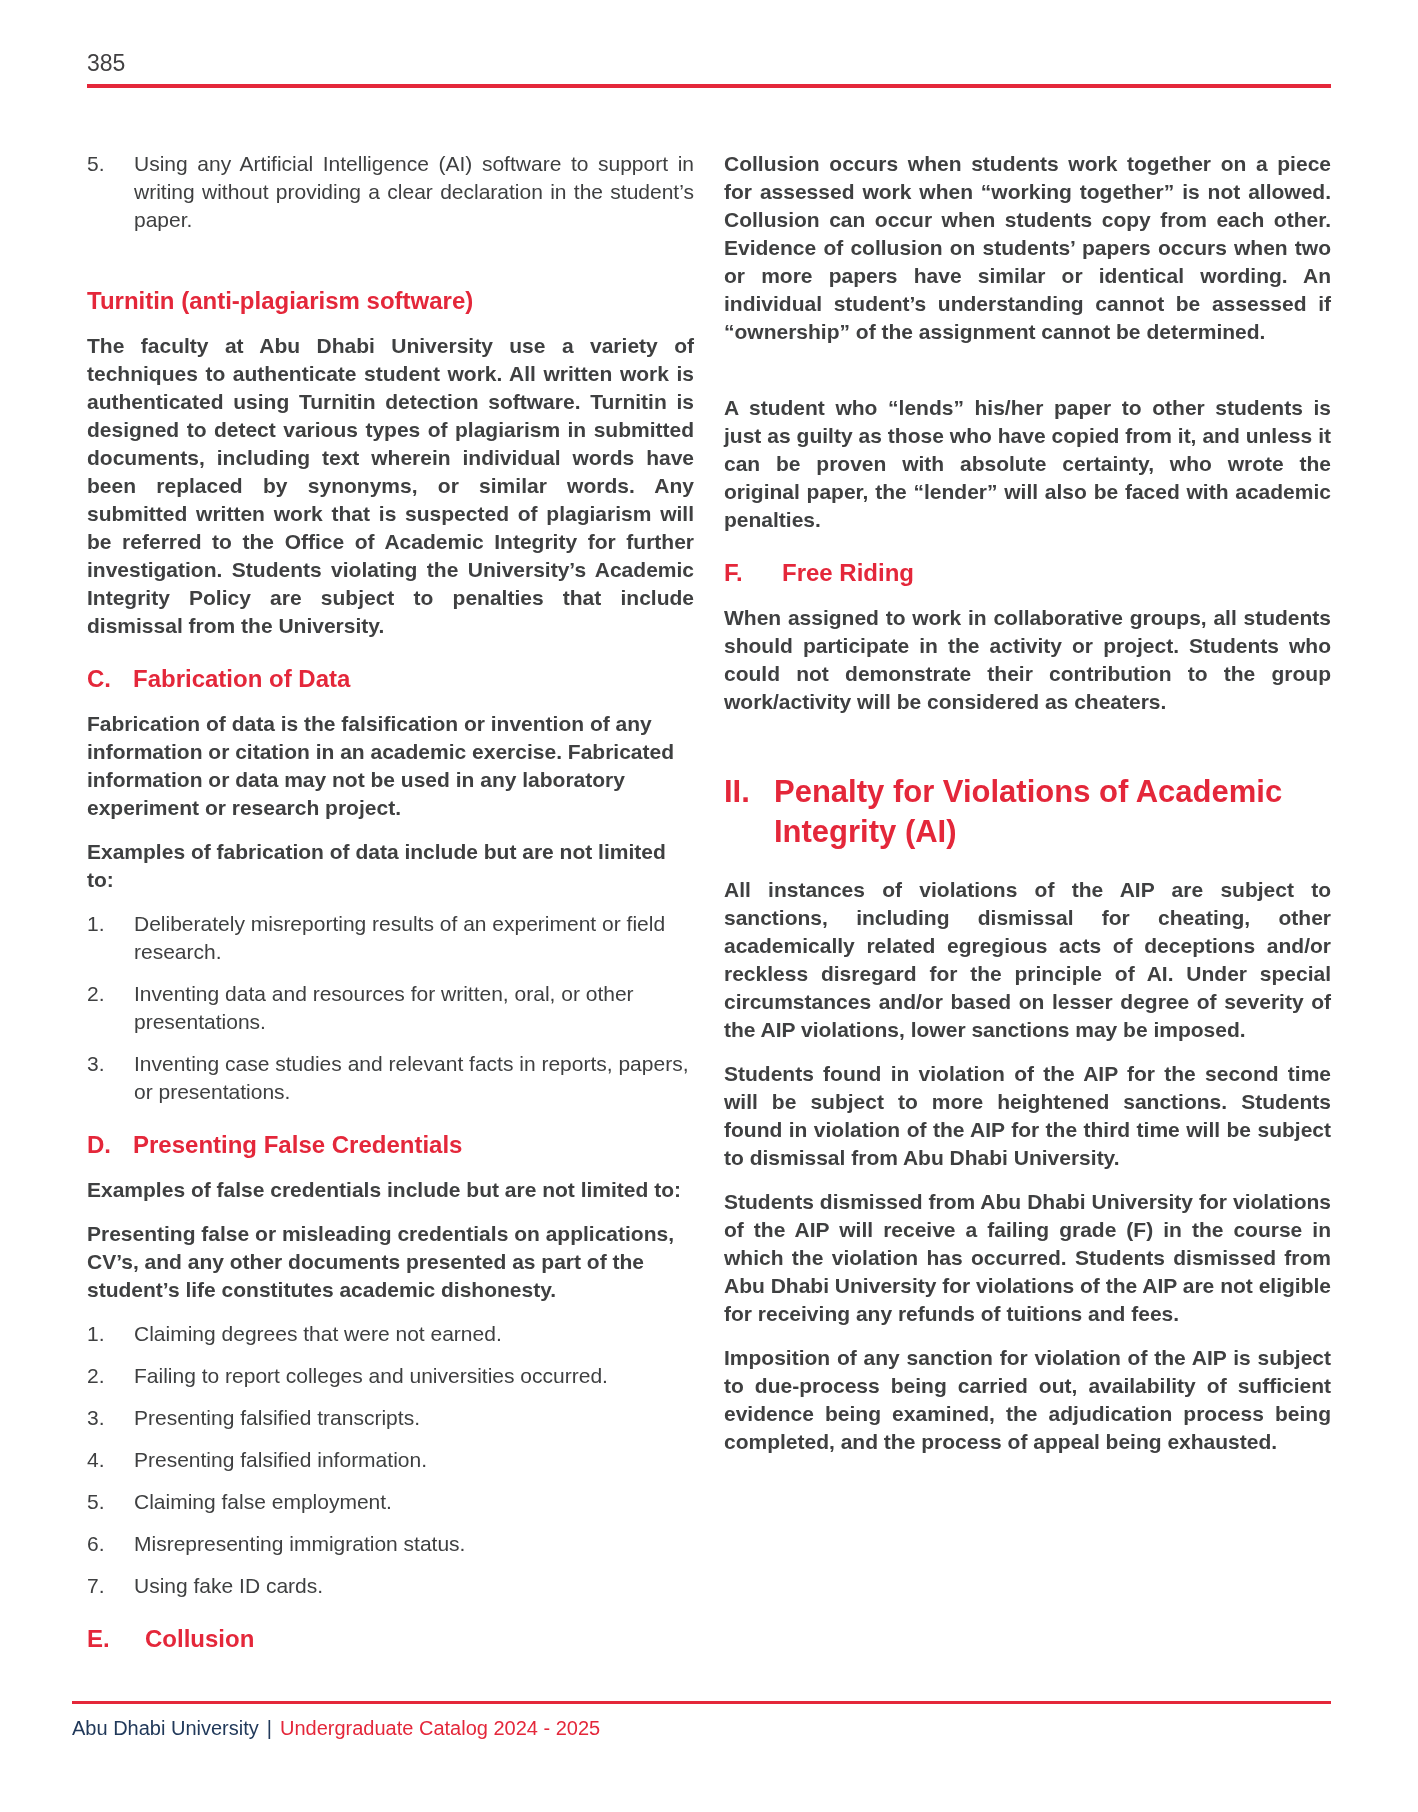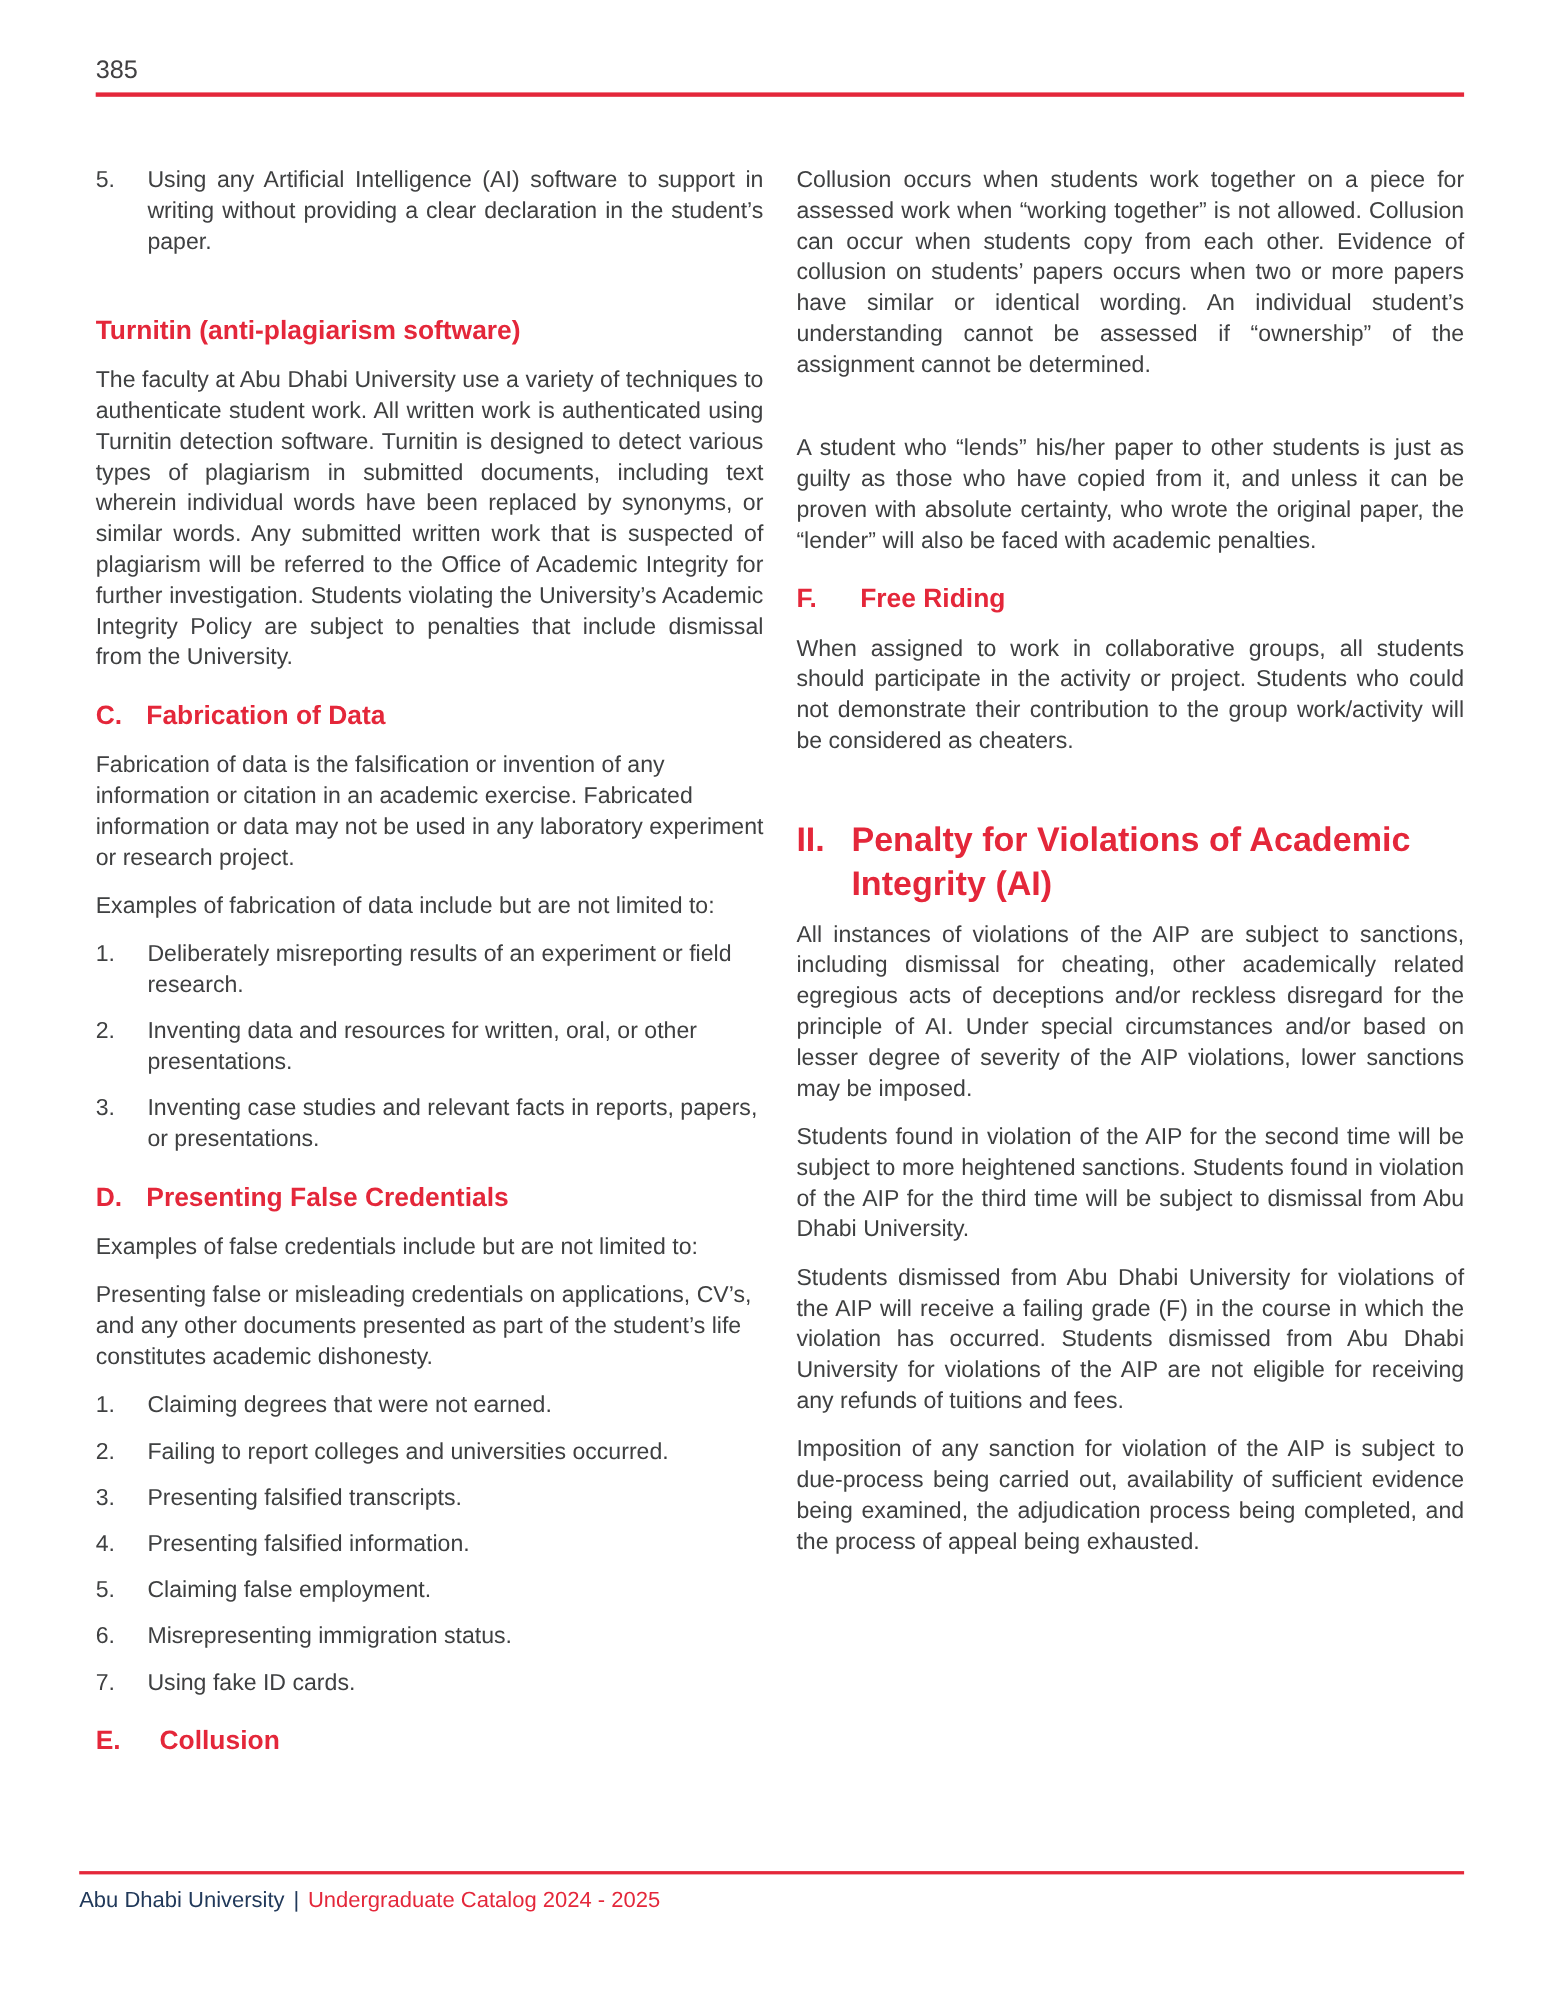--- a/index.html
+++ b/index.html
@@ -25,21 +25,21 @@
   .pageno { font-size: 23px; color: #414042; }
   .columns {
     position: absolute;
     left: 87px;
     top: 150px;
     width: 1244px;
     display: flex;
     gap: 30px;
   }
   .col { width: 607px; font-size: 21px; line-height: 28px; }
-  p { margin: 0 0 16px 0; }
+  p { margin: 0 0 16px 0; font-weight: bold; }
   .just { text-align: justify; }
   .gap-lg { margin-bottom: 48px; }
   .num-item { display: flex; margin: 0 0 14px 0; }
   .num-item .n { width: 47px; flex-shrink: 0; }
   .num-item .t { flex: 1; }
   .num-item .t.just { text-align: justify; }
   .h2 {
     display: flex;
     color: #e4273a;
     font-weight: bold;
@@ -49,21 +49,21 @@
   }
   .h2.mt-lg { margin-top: 52px; }
   .h2 .ltr { width: 46px; flex-shrink: 0; }
   .h2 .ltr.wide { width: 58px; }
   .h1 {
     display: flex;
     color: #e4273a;
     font-weight: bold;
     font-size: 31px;
     line-height: 40px;
-    margin: 56px 0 12px 0;
+    margin: 56px 0 24px 0;
   }
   .h1 .ltr { width: 50px; flex-shrink: 0; }
   .footer {
     position: absolute;
     left: 72px;
     right: 87px;
     top: 1701px;
     border-top: 3px solid #e4273a;
     padding-top: 13px;
     font-size: 20px;

